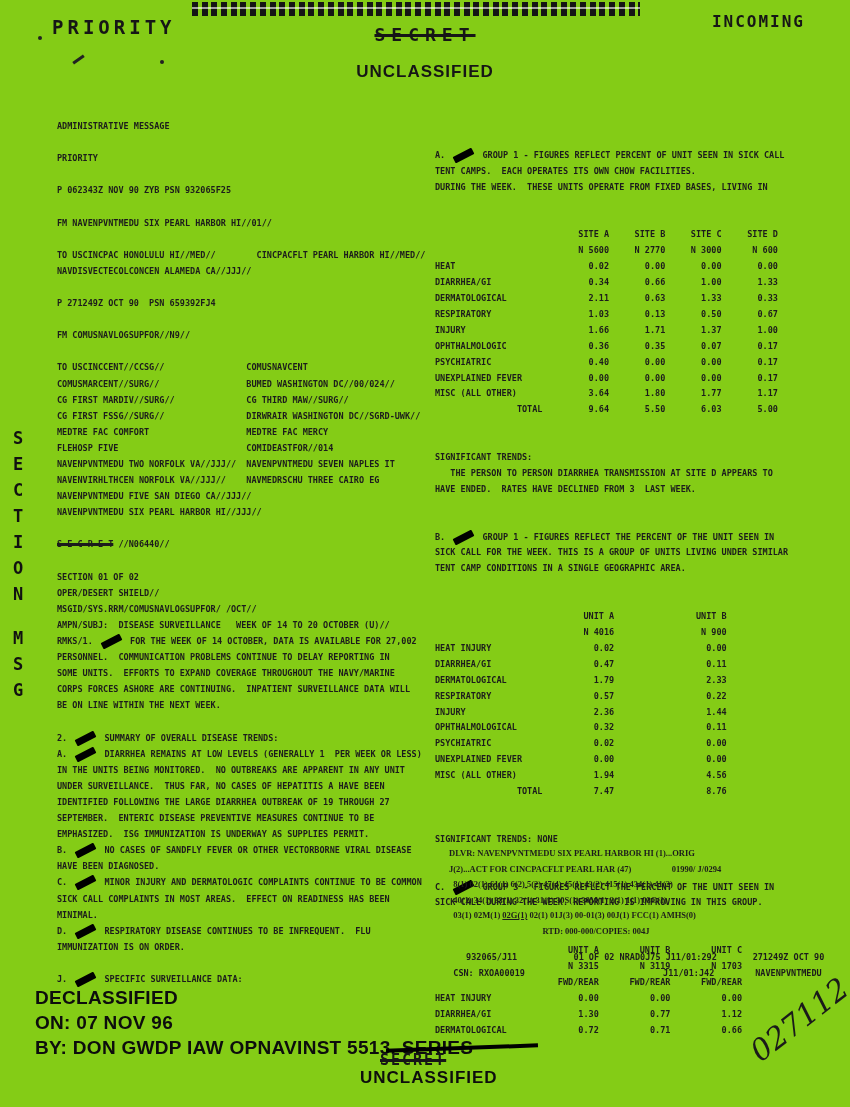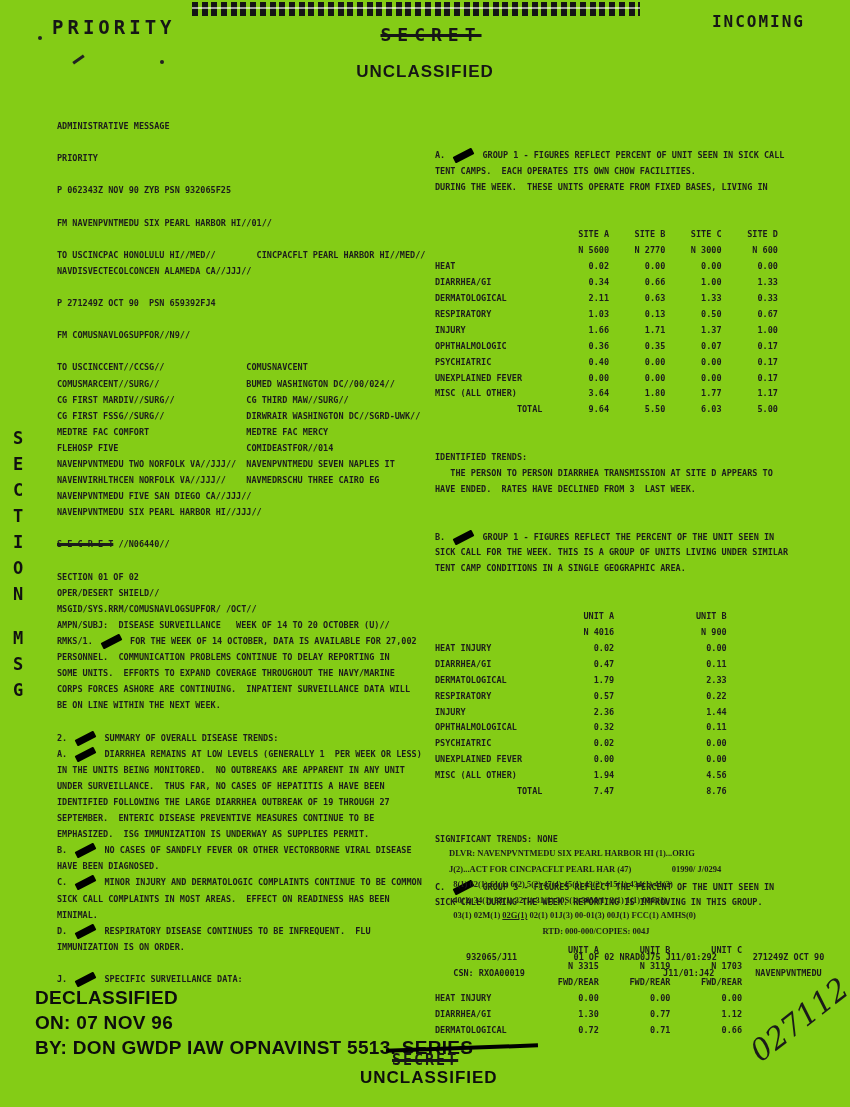--- a/index.html
+++ b/index.html
@@ -12,21 +12,21 @@
   .ln{min-height:10px;}
   .seg-u{text-decoration:underline;}
   .seg-s{text-decoration:line-through;text-decoration-thickness:2.5px;}
   .redact{display:inline-block;width:21px;height:7px;background:#000;
           transform:rotate(-27deg);vertical-align:-1px;margin:0 3px;border-radius:1px;}
   
   .stamp{position:absolute;font-family:"DejaVu Sans Mono",monospace;font-weight:bold;}
   .stamp-priority{left:52px;top:16px;font-size:19px;letter-spacing:4px;}
   .stamp-incoming{right:45px;top:12px;font-size:16px;letter-spacing:2px;text-align:right;}
   .stamp-secret-top{left:0;right:0;top:24px;text-align:center;font-size:18px;letter-spacing:6px;}
-  .struck{text-decoration:line-through;text-decoration-thickness:3px;margin-left:12px;}
+  .struck{text-decoration:line-through;text-decoration-thickness:3px;}
   .stamp-unclass-top{left:0;right:0;top:62px;text-align:center;
        font-family:"Liberation Sans",sans-serif;font-size:17px;letter-spacing:1px;}
   
   .perf{position:absolute;left:192px;top:2px;width:448px;height:14px;
         background:repeating-linear-gradient(90deg,#151515 0 6px,transparent 6px 9.7px);}
   .perf::after{content:"";position:absolute;left:0;right:0;top:5px;height:2px;background:#fff;opacity:.6;}
   
   .vlabel{position:absolute;left:8px;writing-mode:vertical-rl;text-orientation:upright;
           font:bold 17px "DejaVu Sans Mono",monospace;letter-spacing:6px;color:#111;}
   .vlabel-section{top:428px;}
@@ -71,21 +71,21 @@
 
   <div class="mark-dot" style="left:38px;top:36px;"></div>
   <div class="mark-dash" style="left:72px;top:58px;width:13px;transform:rotate(-35deg);"></div>
   <div class="mark-dot" style="left:160px;top:60px;"></div>
 
   <div class="doc col-left"><div class="ln">ADMINISTRATIVE MESSAGE</div><div class="ln">&nbsp;</div><div class="ln">PRIORITY</div><div class="ln">&nbsp;</div><div class="ln">P 062343Z NOV 90 ZYB PSN 932065F25</div><div class="ln">&nbsp;</div><div class="ln">FM NAVENPVNTMEDU SIX PEARL HARBOR HI//01//</div><div class="ln">&nbsp;</div><div class="ln">TO USCINCPAC HONOLULU HI//MED//        CINCPACFLT PEARL HARBOR HI//MED//</div><div class="ln">NAVDISVECTECOLCONCEN ALAMEDA CA//JJJ//</div><div class="ln">&nbsp;</div><div class="ln">P 271249Z OCT 90  PSN 659392FJ4</div><div class="ln">&nbsp;</div><div class="ln">FM COMUSNAVLOGSUPFOR//N9//</div><div class="ln">&nbsp;</div><div class="ln">TO USCINCCENT//CCSG//                COMUSNAVCENT</div><div class="ln">COMUSMARCENT//SURG//                 BUMED WASHINGTON DC//00/024//</div><div class="ln">CG FIRST MARDIV//SURG//              CG THIRD MAW//SURG//</div><div class="ln">CG FIRST FSSG//SURG//                DIRWRAIR WASHINGTON DC//SGRD-UWK//</div><div class="ln">MEDTRE FAC COMFORT                   MEDTRE FAC MERCY</div><div class="ln">FLEHOSP FIVE                         COMIDEASTFOR//014</div><div class="ln">NAVENPVNTMEDU TWO NORFOLK VA//JJJ//  NAVENPVNTMEDU SEVEN NAPLES IT</div><div class="ln">NAVENVIRHLTHCEN NORFOLK VA//JJJ//    NAVMEDRSCHU THREE CAIRO EG</div><div class="ln">NAVENPVNTMEDU FIVE SAN DIEGO CA//JJJ//</div><div class="ln">NAVENPVNTMEDU SIX PEARL HARBOR HI//JJJ//</div><div class="ln">&nbsp;</div><div class="ln"><span class="seg-s">S E C R E T</span><span> //N06440//</span></div><div class="ln">&nbsp;</div><div class="ln">SECTION 01 OF 02</div><div class="ln">OPER/DESERT SHIELD//</div><div class="ln">MSGID/SYS.RRM/COMUSNAVLOGSUPFOR/ /OCT//</div><div class="ln">AMPN/SUBJ:  DISEASE SURVEILLANCE   WEEK OF 14 TO 20 OCTOBER (U)//</div><div class="ln"><span>RMKS/1. </span><span class="redact"></span><span> FOR THE WEEK OF 14 OCTOBER, DATA IS AVAILABLE FOR 27,002</span></div><div class="ln">PERSONNEL.  COMMUNICATION PROBLEMS CONTINUE TO DELAY REPORTING IN</div><div class="ln">SOME UNITS.  EFFORTS TO EXPAND COVERAGE THROUGHOUT THE NAVY/MARINE</div><div class="ln">CORPS FORCES ASHORE ARE CONTINUING.  INPATIENT SURVEILLANCE DATA WILL</div><div class="ln">BE ON LINE WITHIN THE NEXT WEEK.</div><div class="ln">&nbsp;</div><div class="ln"><span>2. </span><span class="redact"></span><span> SUMMARY OF OVERALL DISEASE TRENDS:</span></div><div class="ln"><span>A. </span><span class="redact"></span><span> DIARRHEA REMAINS AT LOW LEVELS (GENERALLY 1  PER WEEK OR LESS)</span></div><div class="ln">IN THE UNITS BEING MONITORED.  NO OUTBREAKS ARE APPARENT IN ANY UNIT</div><div class="ln">UNDER SURVEILLANCE.  THUS FAR, NO CASES OF HEPATITIS A HAVE BEEN</div><div class="ln">IDENTIFIED FOLLOWING THE LARGE DIARRHEA OUTBREAK OF 19 THROUGH 27</div><div class="ln">SEPTEMBER.  ENTERIC DISEASE PREVENTIVE MEASURES CONTINUE TO BE</div><div class="ln">EMPHASIZED.  ISG IMMUNIZATION IS UNDERWAY AS SUPPLIES PERMIT.</div><div class="ln"><span>B. </span><span class="redact"></span><span> NO CASES OF SANDFLY FEVER OR OTHER VECTORBORNE VIRAL DISEASE</span></div><div class="ln">HAVE BEEN DIAGNOSED.</div><div class="ln"><span>C. </span><span class="redact"></span><span> MINOR INJURY AND DERMATOLOGIC COMPLAINTS CONTINUE TO BE COMMON</span></div><div class="ln">SICK CALL COMPLAINTS IN MOST AREAS.  EFFECT ON READINESS HAS BEEN</div><div class="ln">MINIMAL.</div><div class="ln"><span>D. </span><span class="redact"></span><span> RESPIRATORY DISEASE CONTINUES TO BE INFREQUENT.  FLU</span></div><div class="ln">IMMUNIZATION IS ON ORDER.</div><div class="ln">&nbsp;</div><div class="ln"><span>J. </span><span class="redact"></span><span> SPECIFIC SURVEILLANCE DATA:</span></div></div>
 
   <div class="doc col-right right">
     <div><div class="ln"><span>A. </span><span class="redact"></span><span> GROUP 1 - FIGURES REFLECT PERCENT OF UNIT SEEN IN SICK CALL</span></div><div class="ln">TENT CAMPS.  EACH OPERATES ITS OWN CHOW FACILITIES.</div><div class="ln">DURING THE WEEK.  THESE UNITS OPERATE FROM FIXED BASES, LIVING IN</div></div>
     <div><div class="ln">                            SITE A     SITE B     SITE C     SITE D</div><div class="ln">                            N 5600     N 2770     N 3000      N 600</div><div class="ln">HEAT                          0.02       0.00       0.00       0.00</div><div class="ln">DIARRHEA/GI                   0.34       0.66       1.00       1.33</div><div class="ln">DERMATOLOGICAL                2.11       0.63       1.33       0.33</div><div class="ln">RESPIRATORY                   1.03       0.13       0.50       0.67</div><div class="ln">INJURY                        1.66       1.71       1.37       1.00</div><div class="ln">OPHTHALMOLOGIC                0.36       0.35       0.07       0.17</div><div class="ln">PSYCHIATRIC                   0.40       0.00       0.00       0.17</div><div class="ln">UNEXPLAINED FEVER             0.00       0.00       0.00       0.17</div><div class="ln">MISC (ALL OTHER)              3.64       1.80       1.77       1.17</div><div class="ln">                TOTAL         9.64       5.50       6.03       5.00</div></div>
-    <div><div class="ln">IDENTIFIED TRENDS:</div><div class="ln">   THE PERSON TO PERSON DIARRHEA TRANSMISSION AT SITE D APPEARS TO</div><div class="ln">HAVE ENDED.  RATES HAVE DECLINED FROM 3  LAST WEEK.</div></div>
+    <div><div class="ln">SIGNIFICANT TRENDS:</div><div class="ln">   THE PERSON TO PERSON DIARRHEA TRANSMISSION AT SITE D APPEARS TO</div><div class="ln">HAVE ENDED.  RATES HAVE DECLINED FROM 3  LAST WEEK.</div></div>
     <div><div class="ln"><span>B. </span><span class="redact"></span><span> GROUP 1 - FIGURES REFLECT THE PERCENT OF THE UNIT SEEN IN</span></div><div class="ln">SICK CALL FOR THE WEEK. THIS IS A GROUP OF UNITS LIVING UNDER SIMILAR</div><div class="ln">TENT CAMP CONDITIONS IN A SINGLE GEOGRAPHIC AREA.</div></div>
     <div><div class="ln">                             UNIT A                UNIT B</div><div class="ln">                             N 4016                 N 900</div><div class="ln">HEAT INJURY                    0.02                  0.00</div><div class="ln">DIARRHEA/GI                    0.47                  0.11</div><div class="ln">DERMATOLOGICAL                 1.79                  2.33</div><div class="ln">RESPIRATORY                    0.57                  0.22</div><div class="ln">INJURY                         2.36                  1.44</div><div class="ln">OPHTHALMOLOGICAL               0.32                  0.11</div><div class="ln">PSYCHIATRIC                    0.02                  0.00</div><div class="ln">UNEXPLAINED FEVER              0.00                  0.00</div><div class="ln">MISC (ALL OTHER)               1.94                  4.56</div><div class="ln">                TOTAL          7.47                  8.76</div></div>
     <div><div class="ln">SIGNIFICANT TRENDS: NONE</div></div>
     <div><div class="ln"><span>C. </span><span class="redact"></span><span> GROUP 3 - FIGURES REFLECT THE PERCENT OF THE UNIT SEEN IN</span></div><div class="ln">SICK CALL DURING THE WEEK. REPORTING IS IMPROVING IN THIS GROUP.</div></div>
     <div><div class="ln">                          UNIT A        UNIT B        UNIT C</div><div class="ln">                          N 3315        N 3119        N 1703</div><div class="ln">                        FWD/REAR      FWD/REAR      FWD/REAR</div><div class="ln">HEAT INJURY                 0.00          0.00          0.00</div><div class="ln">DIARRHEA/GI                 1.30          0.77          1.12</div><div class="ln">DERMATOLOGICAL              0.72          0.71          0.66</div></div>
   </div>
 
   <div class="doc blk-routing"><div class="ln">DLVR: NAVENPVNTMEDU SIX PEARL HARBOR HI (1)...ORIG</div><div class="ln">J(2)...ACT FOR CINCPACFLT PEARL HAR (47)                   01990/ J/0294</div><div class="ln">  8(1) 62(1) 61(1) 6(2) 5(2) 47(4) 45(1) 43(2) 415(1) 434(1) 41(2)</div><div class="ln">  40(1) 34(1) 33(1) 32(1) 31(1) 30S(1) 30M(1) 2(1) 1(1) 03C(1)</div><div class="ln"><span>  03(1) 02M(1) </span><span class="seg-u">02G(1)</span><span> 02(1) 01J(3) 00-01(3) 00J(1) FCC(1) AMHS(0)</span></div><div class="ln">                                            RTD: 000-000/COPIES: 004J</div></div>
 
   <div class="doc blk-footer"><div class="ln">   932065/J11           01 OF 02 NRAD0J75 J11/01:292       271249Z OCT 90</div><div class="ln">CSN: RXOA00019                           J11/01:J42        NAVENPVNTMEDU</div></div>

